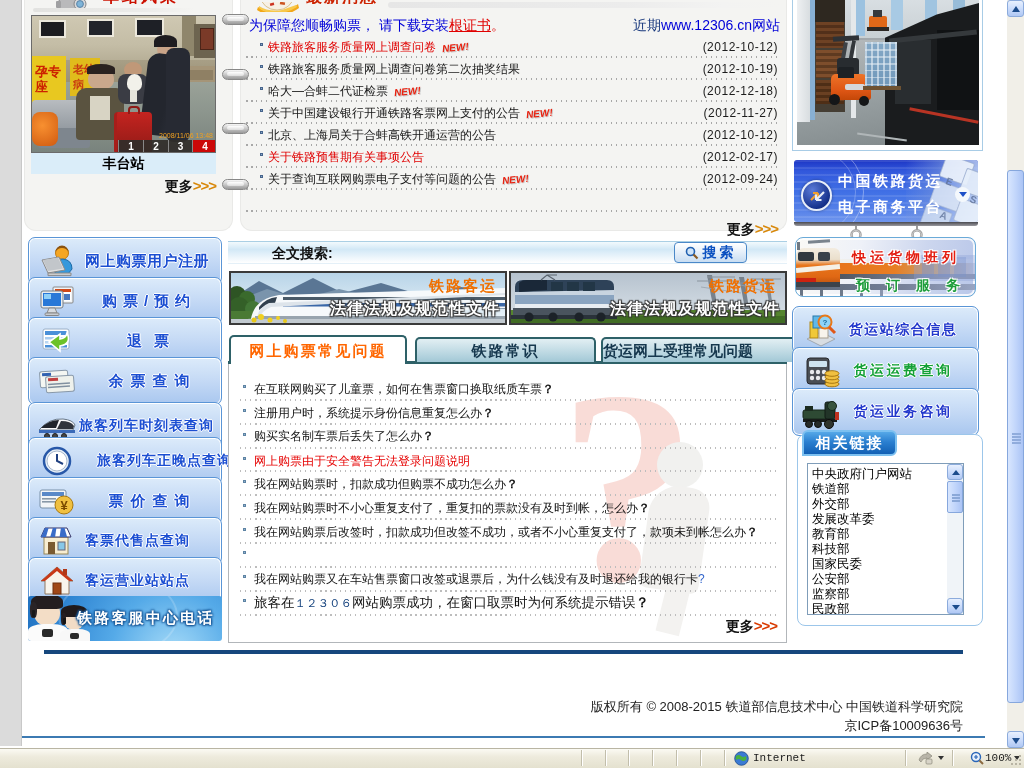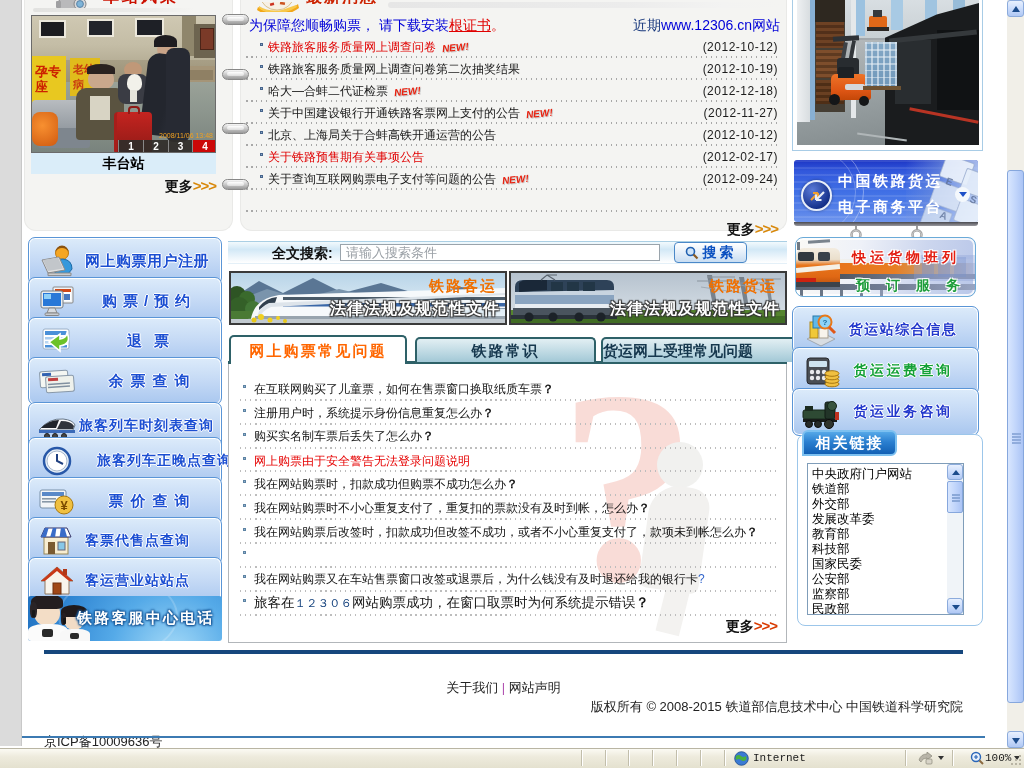--- a/index.html
+++ b/index.html
@@ -300,21 +300,20 @@
     <div class="abs" style="left:33px;top:9px;width:26px;height:12px;background:#201a1c;border-radius:50% 50% 20% 20%;"></div>
     <div class="abs" style="left:33px;top:17px;width:5px;height:12px;background:#261f22;border-radius:40%;"></div>
     <div class="abs" style="left:32px;top:33px;width:30px;height:12px;background:#f8f8f8;border-radius:40% 40% 0 0;"></div>
     <div class="abs" style="left:42px;top:37px;width:9px;height:6px;background:#2a2a2a;border-radius:2px;"></div>
     <div class="abs" style="left:35px;top:22px;width:2.5px;height:6px;background:#141414;border-radius:1px;"></div>
     <div class="abs" style="left:49px;top:13px;font-size:15px;font-weight:bold;color:#fff;letter-spacing:2.2px;text-shadow:1px 1px 2px #1a5a9a,-1px -1px 2px #1a5a9a,1px -1px 2px #1a5a9a,-1px 1px 2px #1a5a9a;white-space:nowrap;">铁路客服中心电话</div>
   </div>
 
   <div class="abs" style="left:228px;top:241px;width:559px;height:23px;background:linear-gradient(180deg,#f2fafd 0%,#d2e8f6 35%,#ffffff 100%);border-top:1px solid #aacfe4;border-bottom:1px solid #e4f0f8;"></div>
   <div class="abs" style="left:272px;top:245px;font-size:14px;font-weight:bold;color:#101010;">全文搜索:</div>
-  <div class="abs" style="left:340px;top:244px;width:320px;height:17px;background:#fff;border:1px solid #9aa4ac;font-size:13px;color:#9aa0a6;line-height:15px;padding-left:5px;">请输入搜索条件</div>
   <div class="abs" style="left:674px;top:242px;width:73px;height:21px;border:1.5px solid #4a88c8;border-radius:4px;background:linear-gradient(180deg,#ffffff 0%,#e8f1fa 45%,#c8ddf2 100%);display:flex;align-items:center;justify-content:center;">
     <svg width="14" height="14" viewBox="0 0 14 14" style="margin-right:4px;">
       <circle cx="5.5" cy="5.5" r="4" fill="#cfe4f8" stroke="#2060b0" stroke-width="1.6"></circle>
       <line x1="8.5" y1="8.5" x2="12.5" y2="12.5" stroke="#8a5a20" stroke-width="2.2"></line>
     </svg>
     <span style="font-size:14px;font-weight:bold;color:#0a50c0;letter-spacing:3px;">搜索</span>
   </div>
 
   <div class="abs" style="left:229px;top:271px;width:278px;height:54px;border:2px solid #3a3a3a;overflow:hidden;background:linear-gradient(180deg,#c2d8ea 0%,#e4f0f8 55%,#cfe0ea 100%);">
     <svg width="274" height="50" viewBox="0 0 274 50" style="position:absolute;left:0;top:0;">
@@ -612,23 +611,22 @@
     <div class="arrow" style="left:4px;top:5px;border-left:4px solid transparent;border-right:4px solid transparent;border-bottom:5px solid #1c4c8c;"></div>
   </div>
   <div class="abs xpthumb" style="left:947px;top:481px;width:16px;height:32px;">
     <div style="position:absolute;left:4px;top:12px;width:8px;height:1.5px;background:#8aa8d8;box-shadow:0 3px 0 #8aa8d8,0 6px 0 #8aa8d8;"></div>
   </div>
   <div class="abs xpbtn" style="left:947px;top:598px;width:16px;height:16px;">
     <div class="arrow" style="left:4px;top:6px;border-left:4px solid transparent;border-right:4px solid transparent;border-top:5px solid #1c4c8c;"></div>
   </div>
 
   <div class="abs" style="left:44px;top:650px;width:919px;height:4px;background:#16477d;"></div>
-  <div class="abs" style="left:44px;top:679px;width:919px;text-align:center;font-size:13px;color:#222;">关于我们 <span style="color:#b050b0;">|</span> 网站声明</div>
   <div class="abs" style="left:44px;top:698px;width:919px;text-align:right;font-size:13px;color:#222;">版权所有 © 2008-2015 铁道部信息技术中心 中国铁道科学研究院</div>
-  <div class="abs" style="left:44px;top:717px;width:919px;text-align:left;font-size:13px;color:#222;margin-top:16px;">京ICP备10009636号</div>
+  <div class="abs" style="left:44px;top:717px;width:919px;text-align:right;font-size:13px;color:#222;">京ICP备10009636号</div>
   <div class="abs" style="left:22px;top:736px;width:963px;height:2px;background:#3c7ab2;"></div>
 
   <div class="abs" style="left:1007px;top:0;width:17px;height:748px;background:#f1efe8;"></div>
   <div class="abs xpbtn" style="left:1007px;top:0;width:17px;height:17px;border-radius:3px;">
     <div class="arrow" style="left:4px;top:5px;border-left:4.5px solid transparent;border-right:4.5px solid transparent;border-bottom:6px solid #1c4c8c;"></div>
   </div>
   <div class="abs xpthumb" style="left:1007px;top:170px;width:17px;height:533px;border-radius:3px;">
     <div style="position:absolute;left:4px;top:262px;width:9px;height:1.5px;background:#90acdc;box-shadow:0 3px 0 #90acdc,0 6px 0 #90acdc,0 9px 0 #90acdc;"></div>
   </div>
   <div class="abs xpbtn" style="left:1007px;top:731px;width:17px;height:17px;border-radius:3px;">

